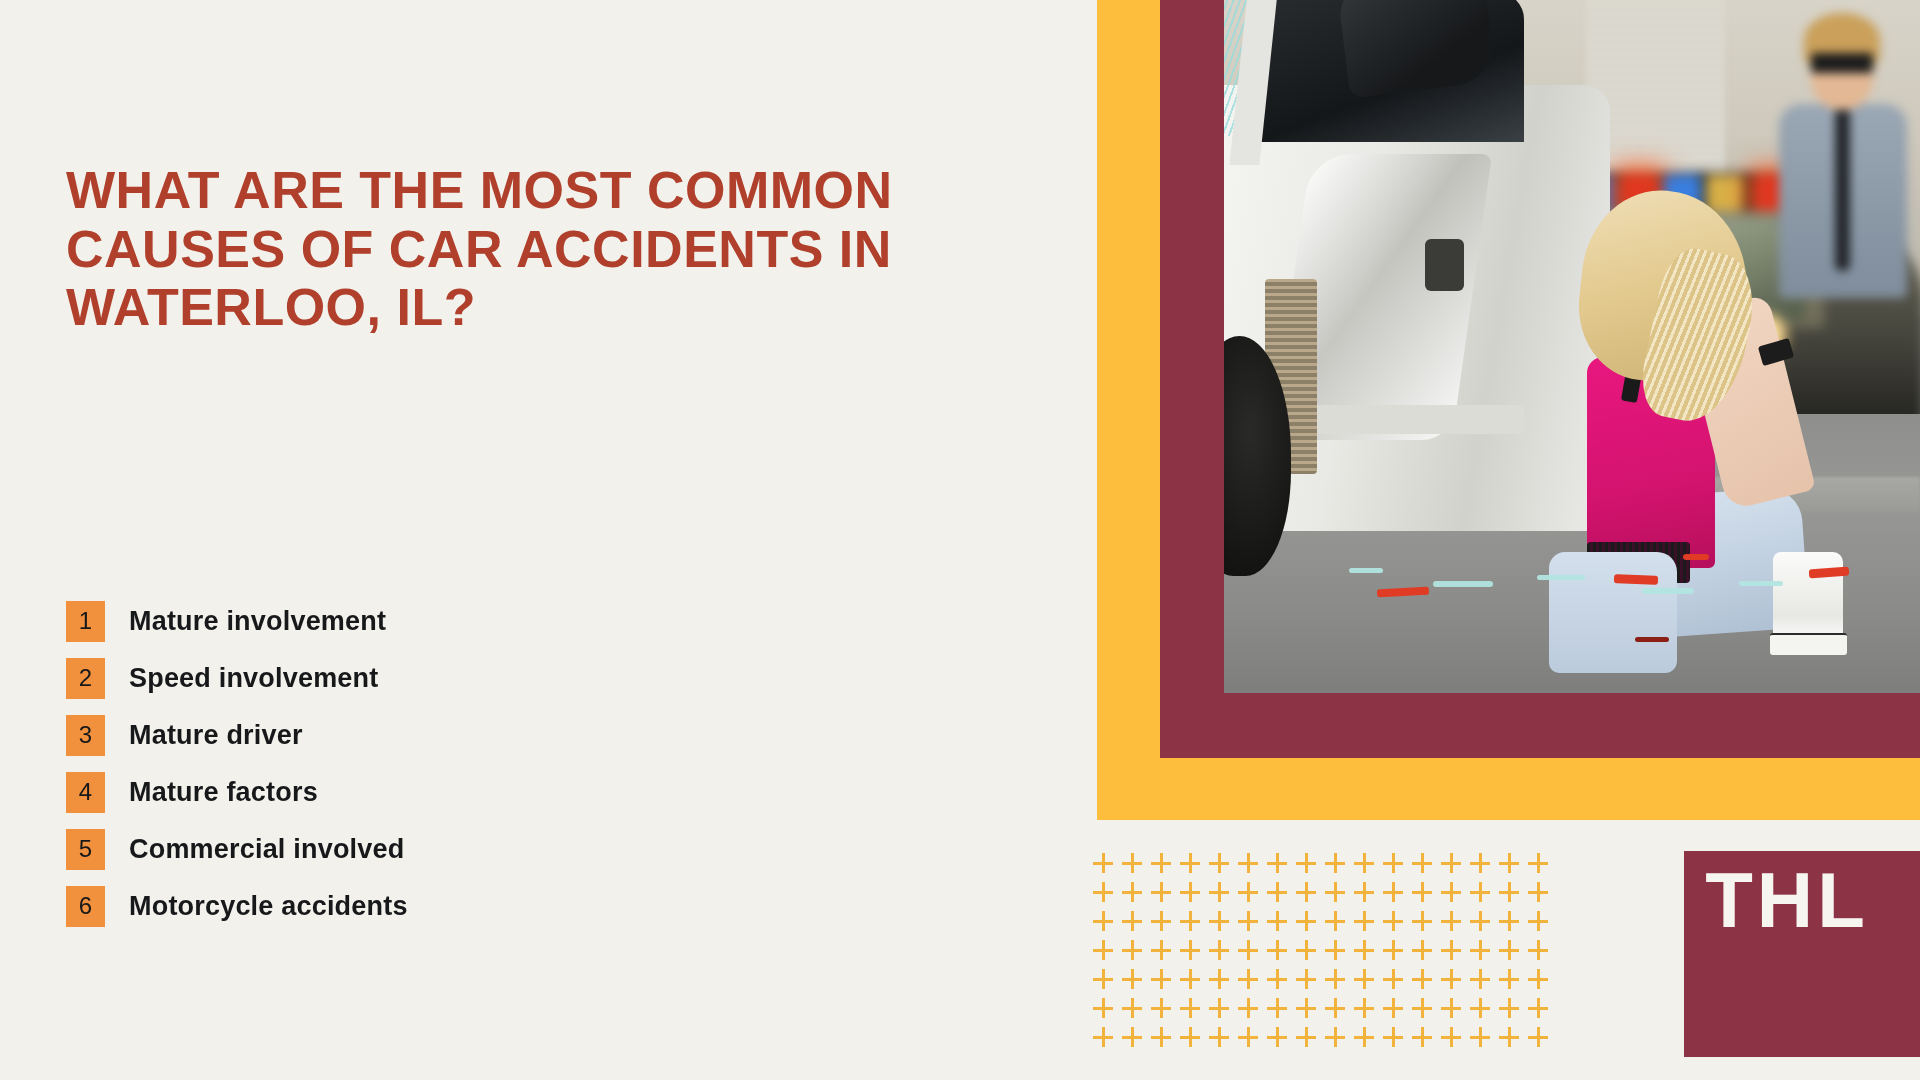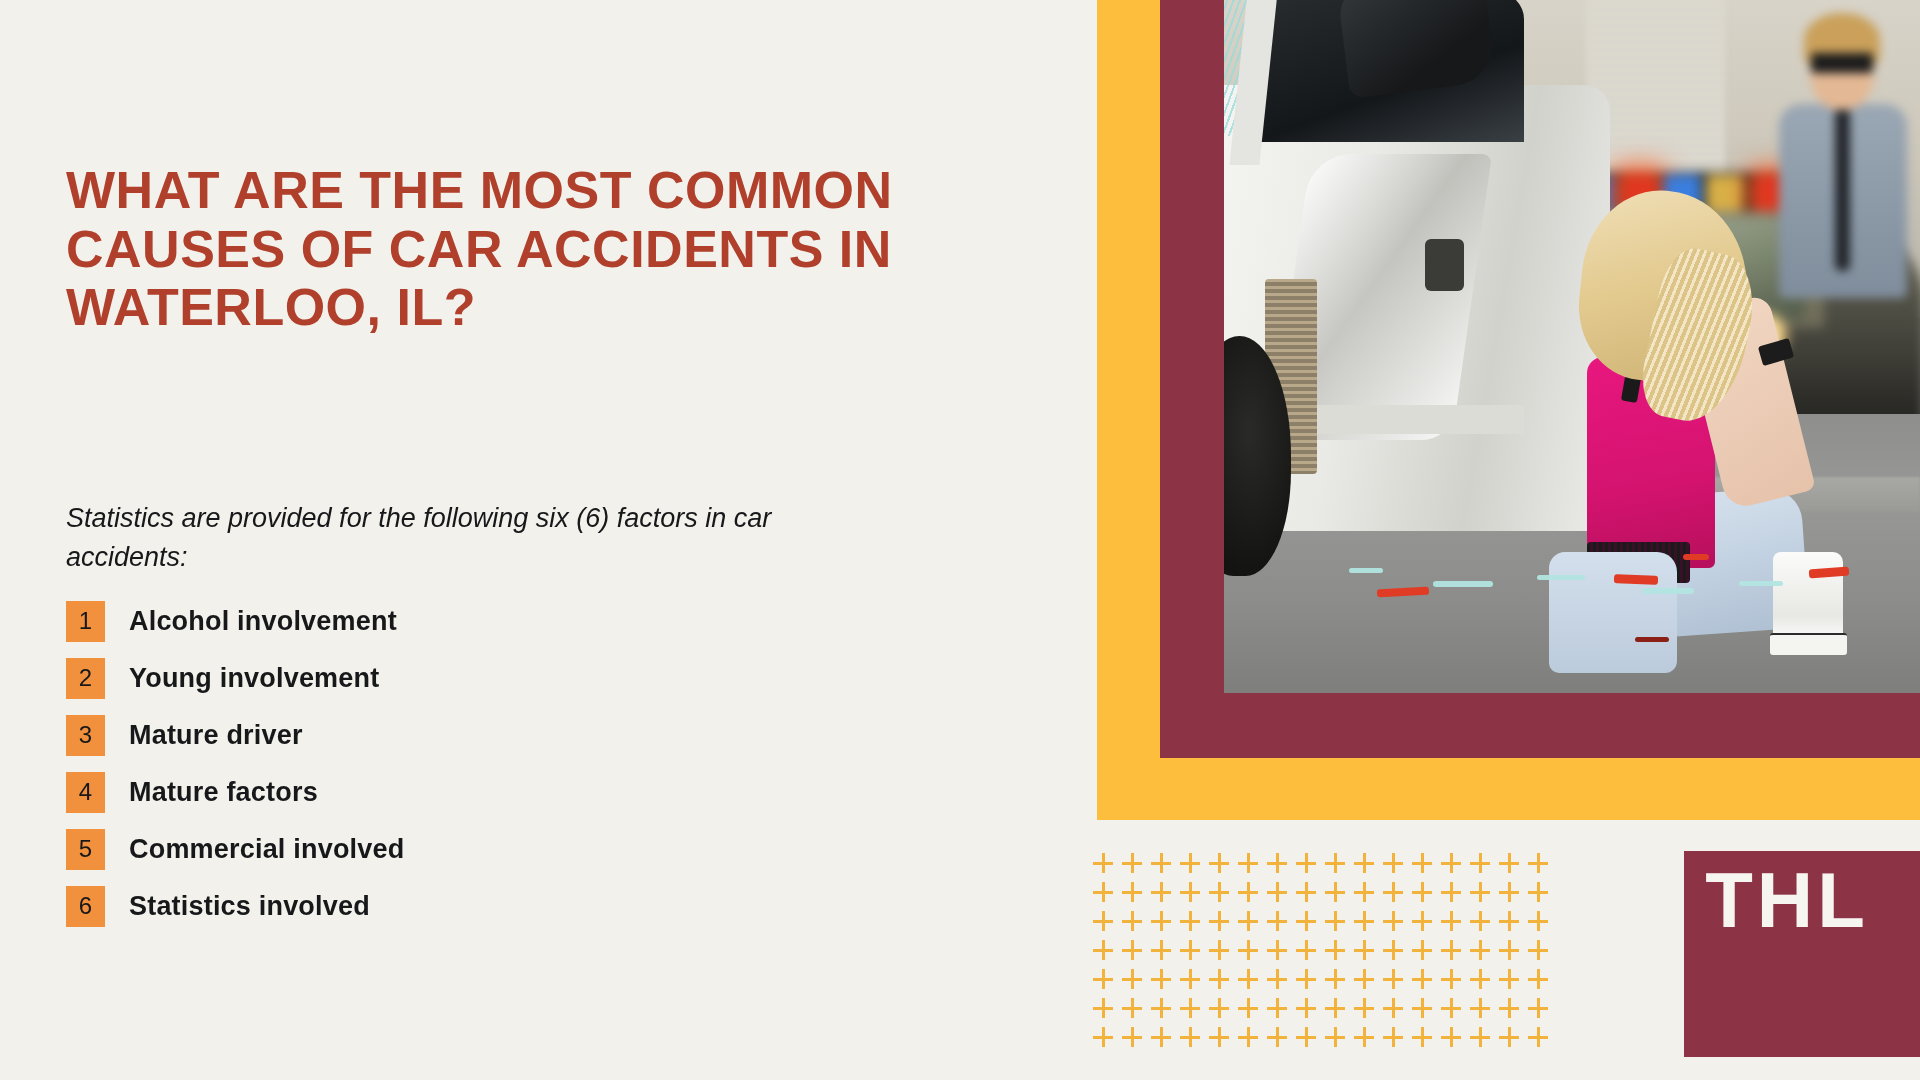--- a/index.html
+++ b/index.html
@@ -357,52 +357,51 @@
     font-family: "Liberation Sans", sans-serif;
   }
 </style>
 </head>
 <body>
 
 <div class="left-panel">
 
   <h1 class="headline">WHAT ARE THE MOST COMMON CAUSES OF CAR ACCIDENTS IN WATERLOO, IL?</h1>
 
-  <p class="subtitle">Statistics are provided for the following six (6) factors in car accidents:</p>
 
   <div class="factor-list">
 
     <div class="factor-row">
       <div class="factor-badge">1</div>
-      <div class="factor-label">Alcohol involvement</div>
+      <div class="factor-label">Mature involvement</div>
     </div>
 
     <div class="factor-row">
       <div class="factor-badge">2</div>
-      <div class="factor-label">Young involvement</div>
+      <div class="factor-label">Speed involvement</div>
     </div>
 
     <div class="factor-row">
       <div class="factor-badge">3</div>
       <div class="factor-label">Mature driver</div>
     </div>
 
     <div class="factor-row">
       <div class="factor-badge">4</div>
       <div class="factor-label">Mature factors</div>
     </div>
 
     <div class="factor-row">
       <div class="factor-badge">5</div>
       <div class="factor-label">Commercial involved</div>
     </div>
 
     <div class="factor-row">
       <div class="factor-badge">6</div>
-      <div class="factor-label">Statistics involved</div>
+      <div class="factor-label">Motorcycle accidents</div>
     </div>
 
   </div>
 </div>
 
 <div class="frame-yellow"></div>
 <div class="frame-maroon"></div>
 
 <div class="photo">
   <div class="ph-bg-wall"></div>

